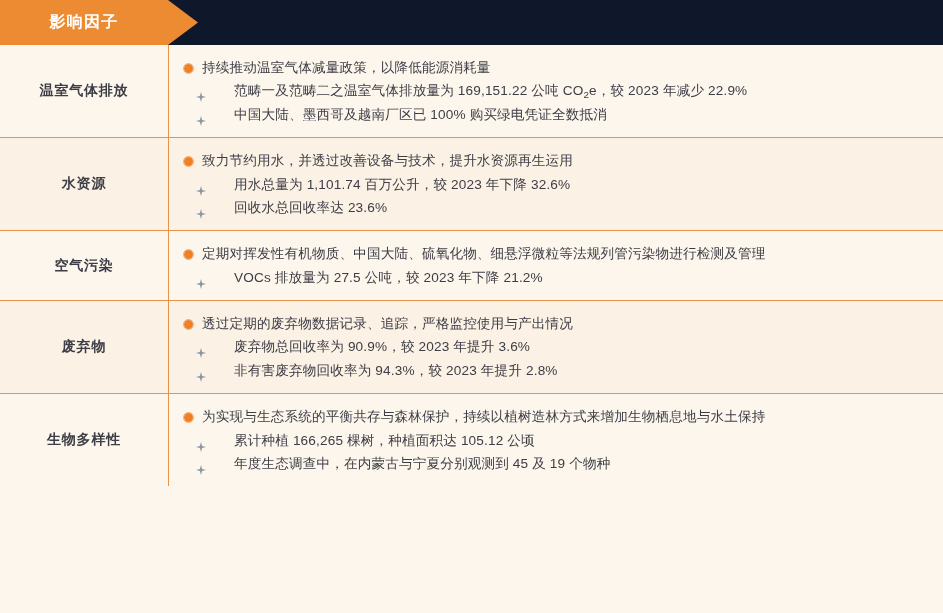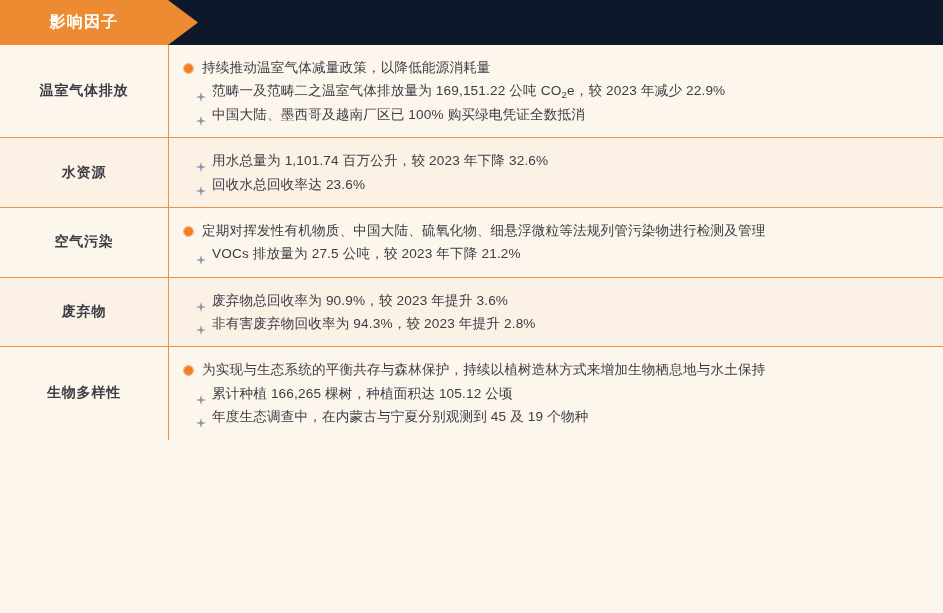--- a/index.html
+++ b/index.html
@@ -140,20 +140,21 @@
     list-style: none;
   }
   .sub-item {
     display: flex;
     align-items: flex-start;
     font-size: 13.6px;
     color: #3d3d46;
     line-height: 1.72;
     letter-spacing: 0.15px;
     padding-left: 13px;
+    gap: 22px;
   }
   .bullet-star {
     flex: 0 0 auto;
     width: 10px;
     height: 10px;
     margin: 7px 6px 0 0;
   }
   .sub-text {
     flex: 1;
   }
@@ -194,20 +195,24 @@
                   <path d="M5 0 L6.05 3.95 L10 5 L6.05 6.05 L5 10 L3.95 6.05 L0 5 L3.95 3.95 Z" fill="#8A93A8"></path>
                 </svg></span>
               <span class="sub-text">中国大陆、墨西哥及越南厂区已 100% 购买绿电凭证全数抵消</span>
             </li>
           </ul>
         </div>
       </div>
       <div class="trow shade">
         <div class="cell-factor">水资源</div>
         <div class="cell-content">
+          <div class="main-item">
+            <span class="bullet-ring"></span>
+            <span>致力节约用水，并透过改善设备与技术，提升水资源再生运用</span>
+          </div>
           <ul class="sub-list">
             <li class="sub-item">
               <span class="bullet-star"><svg viewBox="0 0 10 10" width="10" height="10">
                   <path d="M5 0 L6.05 3.95 L10 5 L6.05 6.05 L5 10 L3.95 6.05 L0 5 L3.95 3.95 Z" fill="#8A93A8"></path>
                 </svg></span>
               <span class="sub-text">用水总量为 1,101.74 百万公升，较 2023 年下降 32.6%</span>
             </li>
             <li class="sub-item">
               <span class="bullet-star"><svg viewBox="0 0 10 10" width="10" height="10">
                   <path d="M5 0 L6.05 3.95 L10 5 L6.05 6.05 L5 10 L3.95 6.05 L0 5 L3.95 3.95 Z" fill="#8A93A8"></path>
@@ -230,20 +235,24 @@
                   <path d="M5 0 L6.05 3.95 L10 5 L6.05 6.05 L5 10 L3.95 6.05 L0 5 L3.95 3.95 Z" fill="#8A93A8"></path>
                 </svg></span>
               <span class="sub-text">VOCs 排放量为 27.5 公吨，较 2023 年下降 21.2%</span>
             </li>
           </ul>
         </div>
       </div>
       <div class="trow shade">
         <div class="cell-factor">废弃物</div>
         <div class="cell-content">
+          <div class="main-item">
+            <span class="bullet-ring"></span>
+            <span>透过定期的废弃物数据记录、追踪，严格监控使用与产出情况</span>
+          </div>
           <ul class="sub-list">
             <li class="sub-item">
               <span class="bullet-star"><svg viewBox="0 0 10 10" width="10" height="10">
                   <path d="M5 0 L6.05 3.95 L10 5 L6.05 6.05 L5 10 L3.95 6.05 L0 5 L3.95 3.95 Z" fill="#8A93A8"></path>
                 </svg></span>
               <span class="sub-text">废弃物总回收率为 90.9%，较 2023 年提升 3.6%</span>
             </li>
             <li class="sub-item">
               <span class="bullet-star"><svg viewBox="0 0 10 10" width="10" height="10">
                   <path d="M5 0 L6.05 3.95 L10 5 L6.05 6.05 L5 10 L3.95 6.05 L0 5 L3.95 3.95 Z" fill="#8A93A8"></path>

